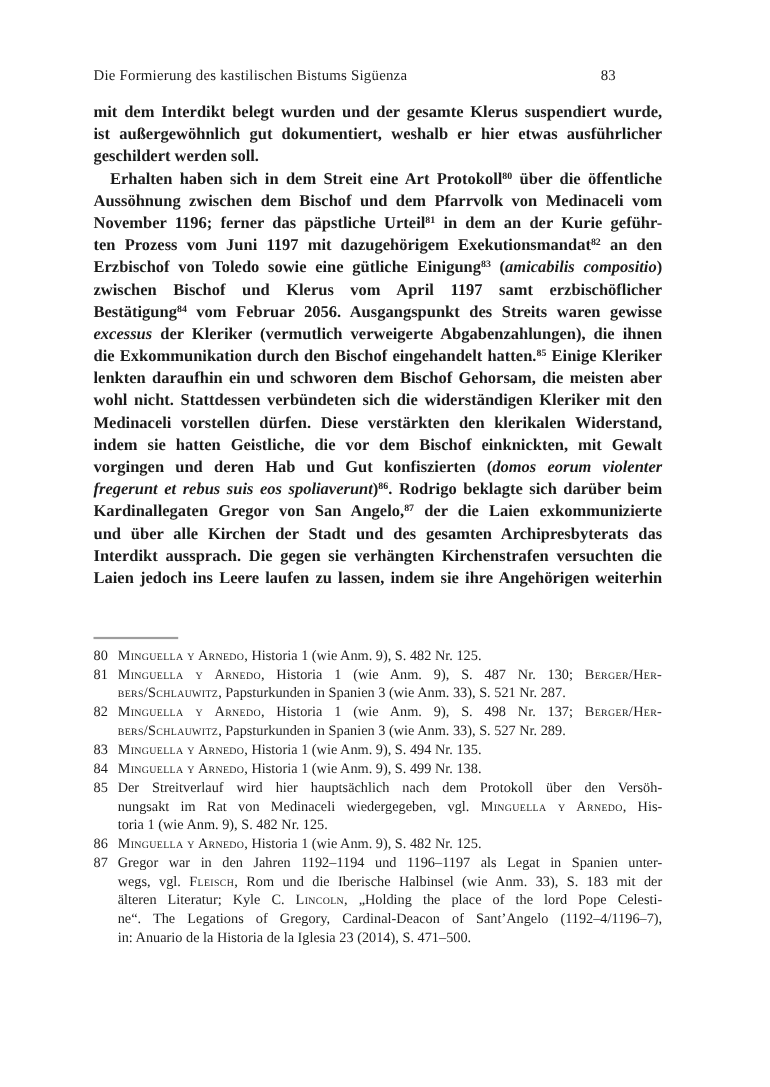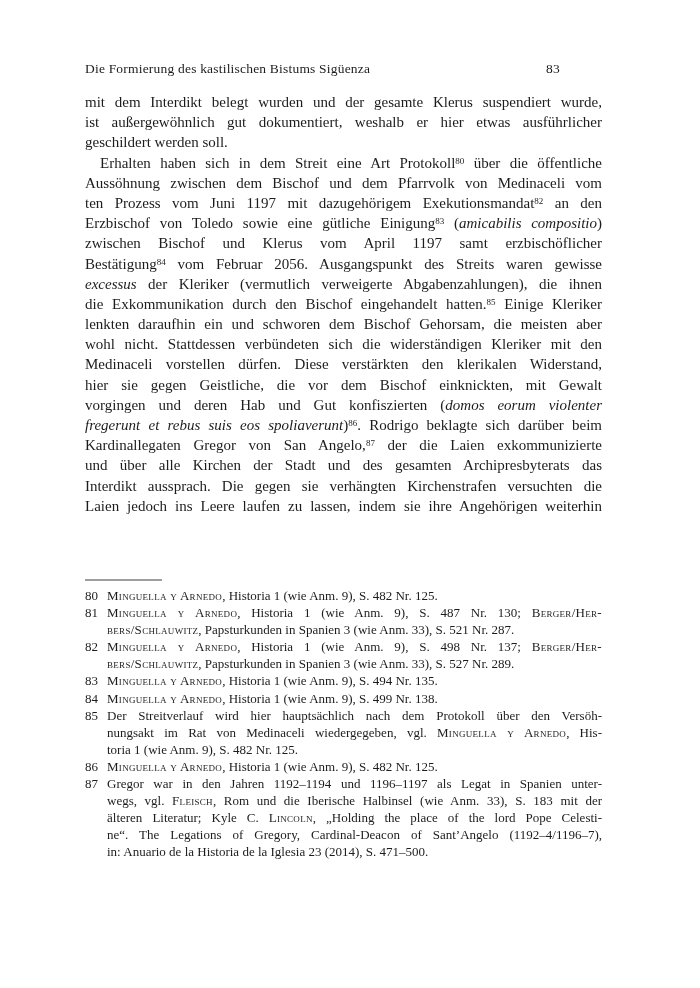--- a/index.html
+++ b/index.html
@@ -34,20 +34,21 @@
     right: 0;
     top: 0;
   }
   .body-text {
     position: absolute;
     left: 85px;
     top: 92px;
     width: 517px;
     font-size: 15px;
     line-height: 20.2px;
+    font-weight: bold;
   }
   .line {
     text-align: justify;
     text-align-last: justify;
     word-spacing: -1px;
     height: 20.2px;
     overflow: visible;
   }
   .line.indent { text-indent: 15px; }
   .line.last {
@@ -101,30 +102,31 @@
 
   <div class="body-text">
       <div>
         <div class="line"><span class="seg-n">mit dem Interdikt belegt wurden und der gesamte Klerus suspendiert wurde,</span></div>
         <div class="line"><span class="seg-n">ist außergewöhnlich gut dokumentiert, weshalb er hier etwas ausführlicher</span></div>
         <div class="line last"><span class="seg-n">geschildert werden soll.</span></div>
       </div>
       <div>
         <div class="line indent"><span class="seg-n">Erhalten haben sich in dem Streit eine Art Protokoll</span><sup class="seg-sup">80</sup><span class="seg-n"> über die öffentliche</span></div>
         <div class="line"><span class="seg-n">Aussöhnung zwischen dem Bischof und dem Pfarrvolk von Medinaceli vom</span></div>
+        <div class="line"><span class="seg-n">November 1196; ferner das päpstliche Urteil</span><sup class="seg-sup">81</sup><span class="seg-n"> in dem an der Kurie geführ-</span></div>
         <div class="line"><span class="seg-n">ten Prozess vom Juni 1197 mit dazugehörigem Exekutionsmandat</span><sup class="seg-sup">82</sup><span class="seg-n"> an den</span></div>
         <div class="line"><span class="seg-n">Erzbischof von Toledo sowie eine gütliche Einigung</span><sup class="seg-sup">83</sup><span class="seg-n"> (</span><span class="seg-i">amicabilis compositio</span><span class="seg-n">)</span></div>
         <div class="line"><span class="seg-n">zwischen Bischof und Klerus vom April 1197 samt erzbischöflicher</span></div>
         <div class="line"><span class="seg-n">Bestätigung</span><sup class="seg-sup">84</sup><span class="seg-n"> vom Februar 2056. Ausgangspunkt des Streits waren gewisse</span></div>
         <div class="line"><span class="seg-i">excessus</span><span class="seg-n"> der Kleriker (vermutlich verweigerte Abgabenzahlungen), die ihnen</span></div>
         <div class="line"><span class="seg-n">die Exkommunikation durch den Bischof eingehandelt hatten.</span><sup class="seg-sup">85</sup><span class="seg-n"> Einige Kleriker</span></div>
         <div class="line"><span class="seg-n">lenkten daraufhin ein und schworen dem Bischof Gehorsam, die meisten aber</span></div>
         <div class="line"><span class="seg-n">wohl nicht. Stattdessen verbündeten sich die widerständigen Kleriker mit den</span></div>
         <div class="line"><span class="seg-n">Medinaceli vorstellen dürfen. Diese verstärkten den klerikalen Widerstand,</span></div>
-        <div class="line"><span class="seg-n">hier sie gegen Geistliche, die vor dem Bischof einknickten, mit Gewalt</span></div>
+        <div class="line"><span class="seg-n">indem sie hatten Geistliche, die vor dem Bischof einknickten, mit Gewalt</span></div>
         <div class="line"><span class="seg-n">vorgingen und deren Hab und Gut konfiszierten (</span><span class="seg-i">domos eorum violenter</span></div>
         <div class="line"><span class="seg-i">fregerunt et rebus suis eos spoliaverunt</span><span class="seg-n">)</span><sup class="seg-sup">86</sup><span class="seg-n">. Rodrigo beklagte sich darüber beim</span></div>
         <div class="line"><span class="seg-n">Kardinallegaten Gregor von San Angelo,</span><sup class="seg-sup">87</sup><span class="seg-n"> der die Laien exkommunizierte</span></div>
         <div class="line"><span class="seg-n">und über alle Kirchen der Stadt und des gesamten Archipresbyterats das</span></div>
         <div class="line"><span class="seg-n">Interdikt aussprach. Die gegen sie verhängten Kirchenstrafen versuchten die</span></div>
         <div class="line"><span class="seg-n">Laien jedoch ins Leere laufen zu lassen, indem sie ihre Angehörigen weiterhin</span></div>
       </div>
     </div>
 
   <div class="fn-rule"></div>

